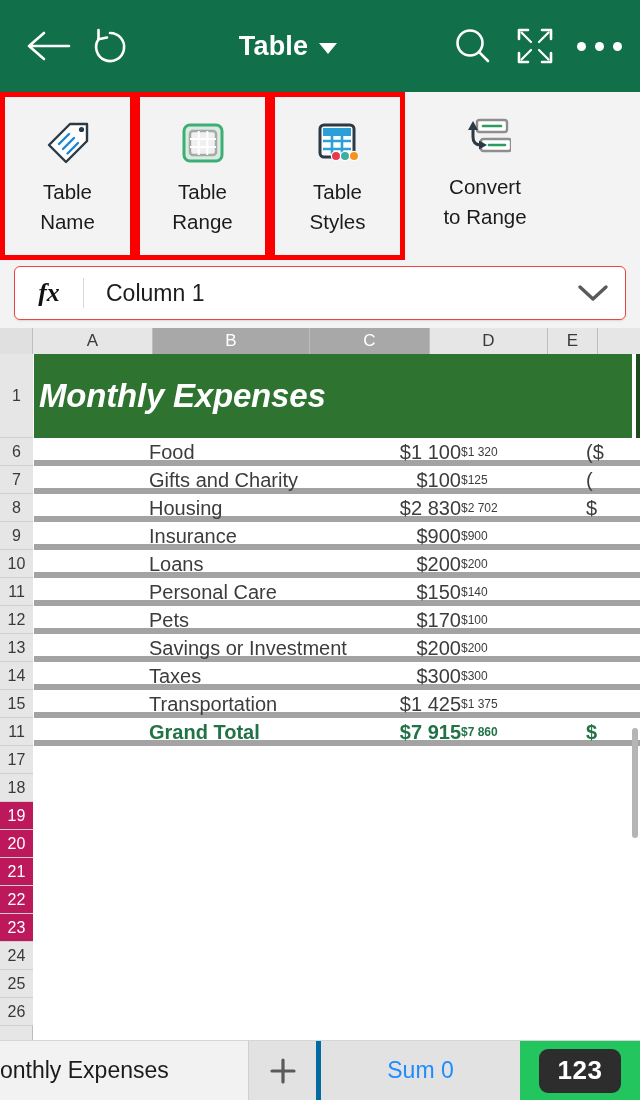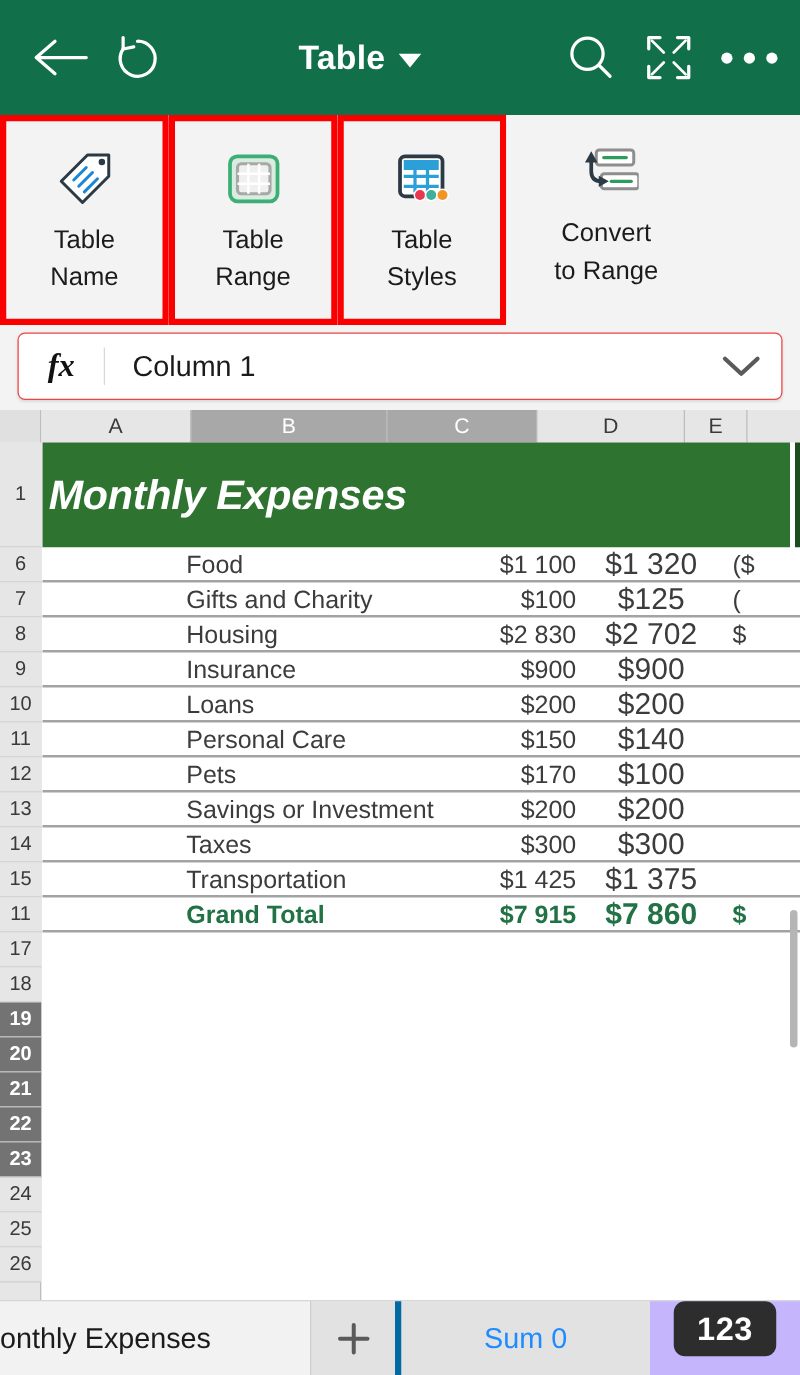--- a/index.html
+++ b/index.html
@@ -100,41 +100,41 @@
   
   .rowgutter {
     position: absolute; left: 0; top: 26px; width: 33px; height: 686px;
     background: #e6e6e6; border-right: 1px solid #bdbdbd;
   }
   .rownum {
     width: 33px; display: flex; align-items: center; justify-content: center;
     font-size: 16px; color: #3a3a3a; background: #e6e6e6;
     border-bottom: 1px solid #cfcfcf;
   }
-  .rownum.sel { background: #737373; color: #ffffff; font-weight: bold; }
+  .rownum.sel { background: #be185d; color: #ffffff; }
 
   
   .banner {
     position: absolute; left: 34px; top: 26px; width: 598px; height: 84px;
     background: #2e7330; display: flex; align-items: center; font-style: italic;
   }
   .banner-text {
     color: #ffffff; font-size: 33px; font-weight: bold; padding-left: 5px;
     letter-spacing: -0.2px;
   }
   .banner-edge { position: absolute; right: 0; top: 26px; width: 4px; height: 84px; background: #1d4d1e; }
 
   
   .sheetbody { position: absolute; left: 34px; top: 110px; width: 606px; height: 602px; background: #fff; }
-  .srow { position: relative; height: 28px; width: 606px; border-bottom: 2px solid #a3a3a3; }
+  .srow { position: relative; height: 28px; width: 606px; border-bottom: 6px solid #a3a3a3; }
   .c-label { position: absolute; left: 115px; top: 0; height: 28px; line-height: 28px; font-size: 20px; color: #3c3c3c; }
   .c-b { position: absolute; left: 270px; width: 157px; top: 0; height: 28px; line-height: 28px;
          font-size: 20px; color: #3c3c3c; text-align: right; }
   .c-c { position: absolute; left: 427px; width: 120px; top: 0; height: 28px; line-height: 28px;
-         font-size: 24px; color: #3c3c3c; text-align: center; }
+         font-size: 12px; color: #3c3c3c; text-align: left; }
   .c-d { position: absolute; left: 552px; width: 60px; top: 0; height: 28px; line-height: 28px;
          font-size: 20px; color: #3c3c3c; text-align: left; }
   .srow.total .c-label, .srow.total .c-b, .srow.total .c-c, .srow.total .c-d {
     color: #217346; font-weight: bold;
   }
 
   
   .plant { position: absolute; left: 50px; top: 112px; width: 70px; height: 690px; pointer-events: none; }
   .vscroll { position: absolute; left: 632px; top: 400px; width: 6px; height: 110px;
              background: #b5b5b5; border-radius: 3px; }
@@ -147,22 +147,22 @@
   }
   .sheettab {
     flex: 1; display: flex; align-items: center; padding-left: 0px;
     font-size: 23px; color: #1b1b1b; overflow: hidden; white-space: nowrap;
   }
   .plusbtn { width: 68px; background: #e2e2e2; border-left: 1px solid #cfcfcf;
              display: flex; align-items: center; justify-content: center; }
   .sumbtn { width: 204px; background: #e2e2e2; border-left: 5px solid #0369a1;
             display: flex; align-items: center; justify-content: center;
             font-size: 23px; color: #1e8bff; }
-  .numbtn-wrap { width: 120px; background: #c4b5fd; display: flex;
-                 justify-content: center; }
+  .numbtn-wrap { width: 120px; background: #22c55e; display: flex;
+                 align-items: center; justify-content: center; }
   .numbtn { width: 82px; height: 44px; background: #2d2d2d; border-radius: 9px;
             display: flex; align-items: center; justify-content: center;
             color: #fff; font-size: 26px; font-weight: bold; letter-spacing: 0.5px; }
 </style>
 </head>
 <body>
 
 <div id="app">
 
   <div class="topbar">

